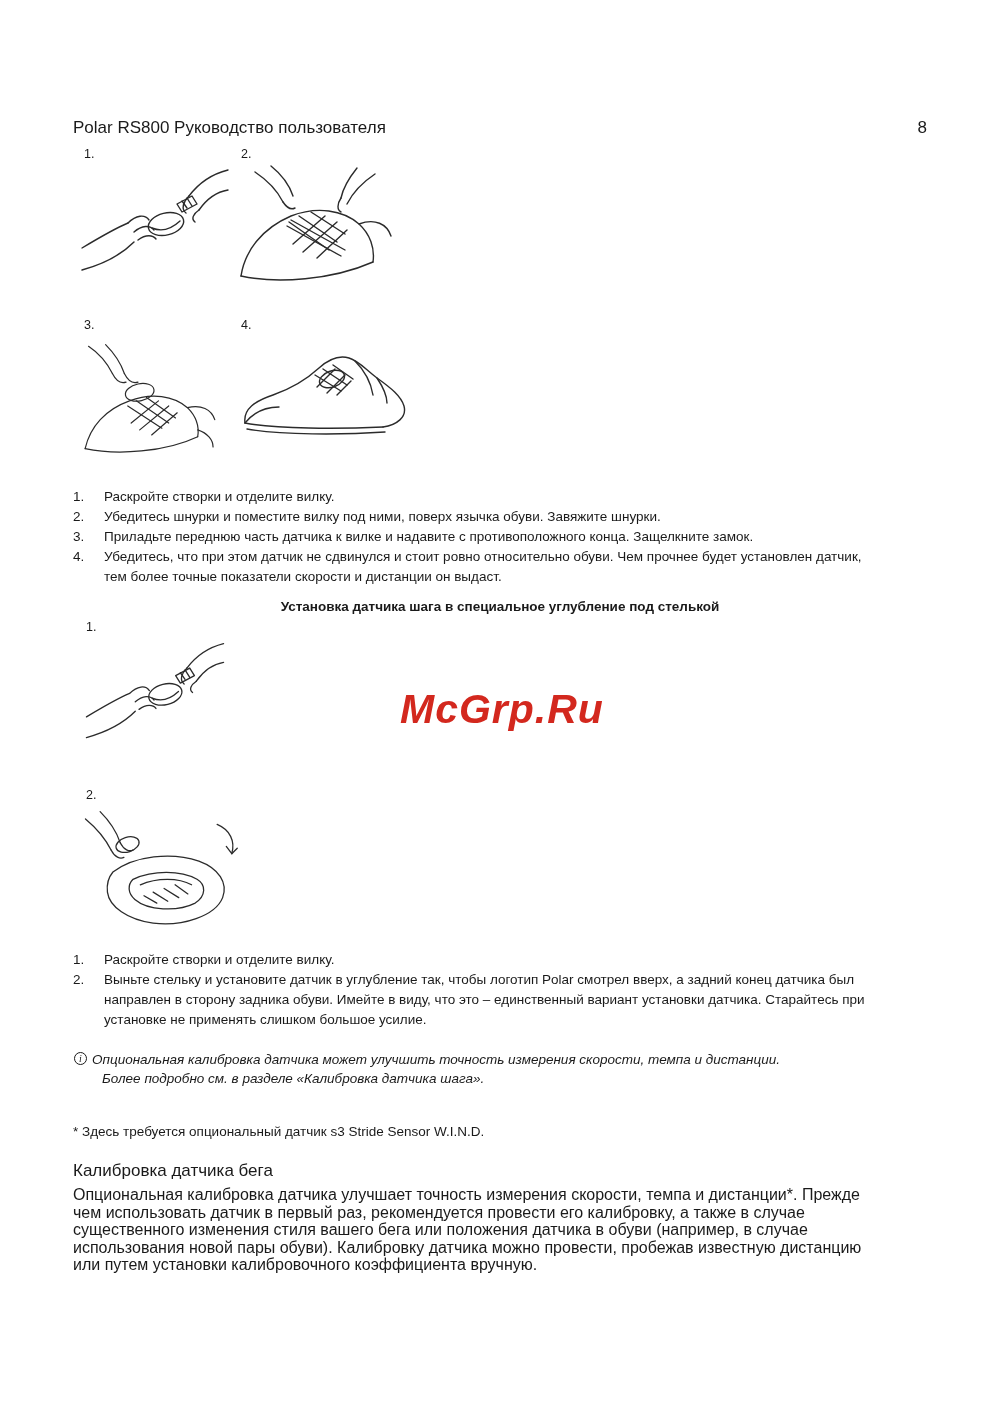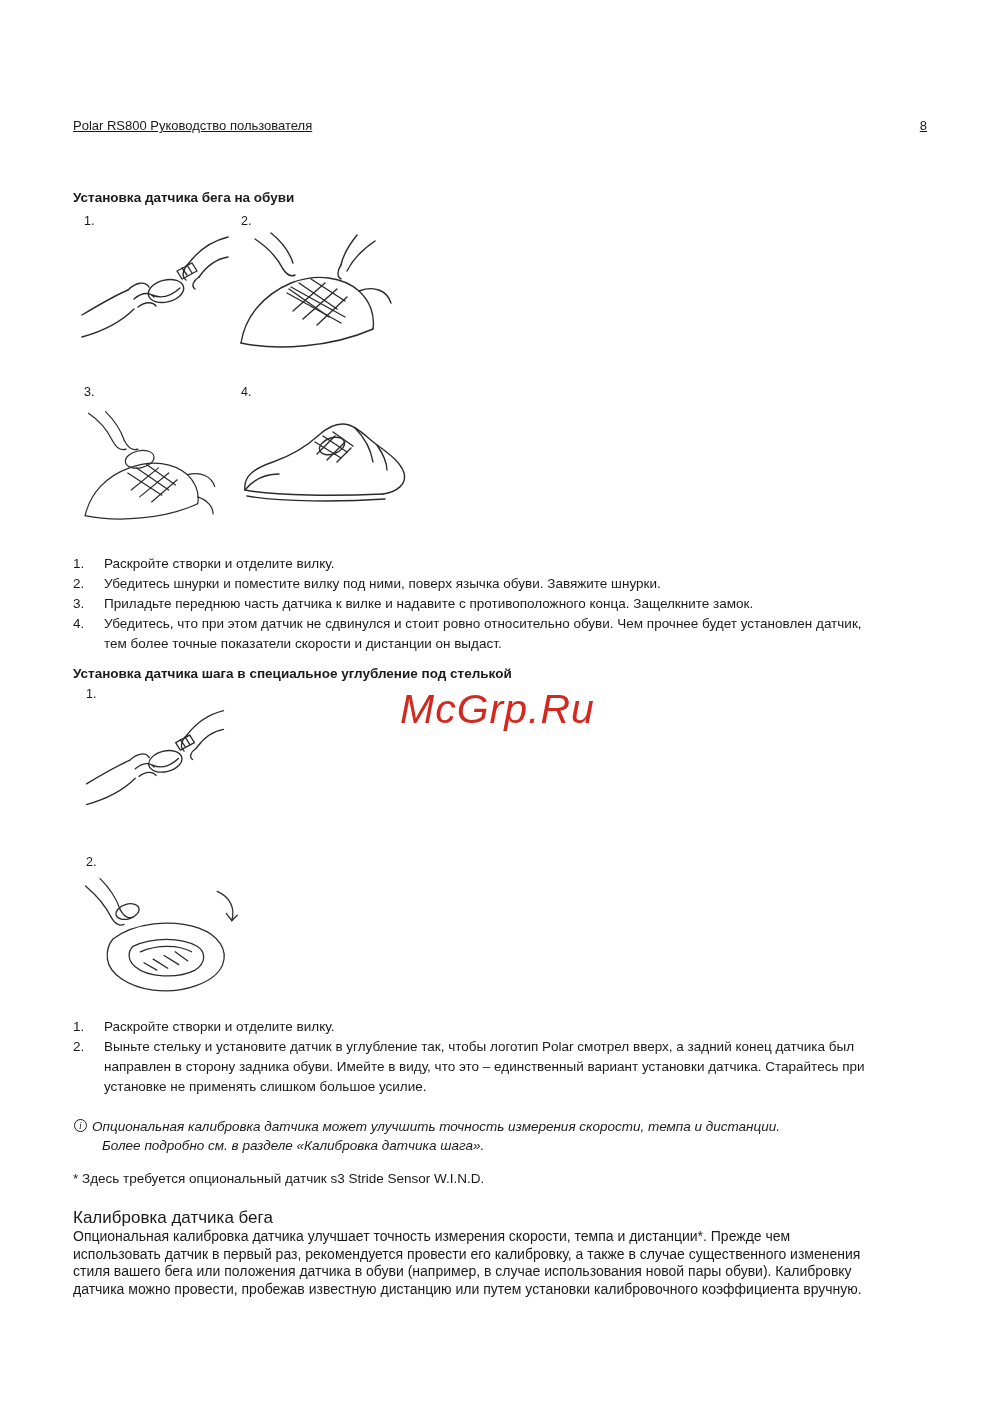--- a/index.html
+++ b/index.html
@@ -11,76 +11,74 @@
     position:relative;
     overflow:hidden;
   }
   .page {
     position:relative;
     width:1000px; height:1415px;
     padding:118px 73px 0 73px;
   }
   .page-header {
     display:flex; justify-content:space-between; align-items:baseline;
-    font-size:13px;
-    text-decoration:underline;
+    font-size:17px;
   }
   .sec-heading {
     font-size:13.5px; font-weight:bold;
     margin-top:57px;
   }
-  .sec-heading.second { margin-top:12px; }
+  .sec-heading.second { margin-top:12px;text-align:center; }
   .fig-area { padding-left:7px; }
   .figrow { display:flex; margin-top:9px; }
   .figrow.row2 { margin-top:34px; }
   .figcell { width:157px; flex-shrink:0; }
   .fig { display:flex; flex-direction:column; }
   .fig-label { font-size:12.5px; margin:0 0 3px 4px; }
   .fig svg { display:block; }
   .sketch { fill:none; stroke:#2b2b2b; stroke-width:1.4; stroke-linecap:round; stroke-linejoin:round; }
   .steps { margin-top:22px; max-width:800px; }
   .steps.second { margin-top:8px; }
   .step { display:flex; font-size:13.5px; line-height:20px; }
   .step-num { width:31px; flex-shrink:0; }
   .step-text { flex:1; }
   .single-figs { padding-left:7px; }
   .single-fig-label { font-size:12.5px; margin:6px 0 4px 6px; }
   .single-fig-label.second { margin-top:38px; }
   .watermark {
     position:absolute;
     left:400px; top:686px;
-    font-size:41px; font-weight:normal; font-style:italic;
+    font-size:41px; font-weight:bold; font-style:italic;
     color:#d3281e;
     letter-spacing:1px;
     font-family:"Liberation Sans", sans-serif;
   }
   .note { margin-top:20px; font-size:13.5px; font-style:italic; line-height:19px; max-width:800px; }
   .note-line1 { display:flex; align-items:flex-start; }
   .info-icon {
     display:inline-flex; align-items:center; justify-content:center;
     width:13px; height:13px; border:1px solid #1a1a1a; border-radius:50%;
     font-size:10px; font-style:italic; font-family:"Liberation Serif", serif;
     margin:2px 5px 0 1px; flex-shrink:0;
   }
   .note-line2 { margin-left:29px; }
-  .footnote { margin-top:16px; font-size:13.5px; }
+  .footnote { margin-top:36px; font-size:13.5px; }
   .calib-heading { margin-top:22px; font-size:17px; font-weight:normal; }
-  .calib-body { font-size:14px; line-height:17.6px; max-width:795px; }
+  .calib-body { margin-top:5px; font-size:16px; line-height:17.6px; max-width:795px; }
 </style>
 </head>
 <body>
 
 <div class="page">
 
   <div class="page-header">
     <span>Polar RS800 Руководство пользователя</span>
     <span>8</span>
   </div>
 
-  <h2 class="sec-heading">Установка датчика бега на обуви</h2>
 
   <div class="fig-area">
     <div class="figrow">
       <div class="figcell fig">
         <span class="fig-label">1.</span>
         <svg viewBox="0 0 150 115" width="150" height="115">
           <g class="sketch">
             <path d="M2 84 C22 72 36 64 48 59"></path>
             <path d="M2 106 C24 100 42 90 54 78"></path>
             <path d="M48 59 C56 51 65 50 69 56"></path>

